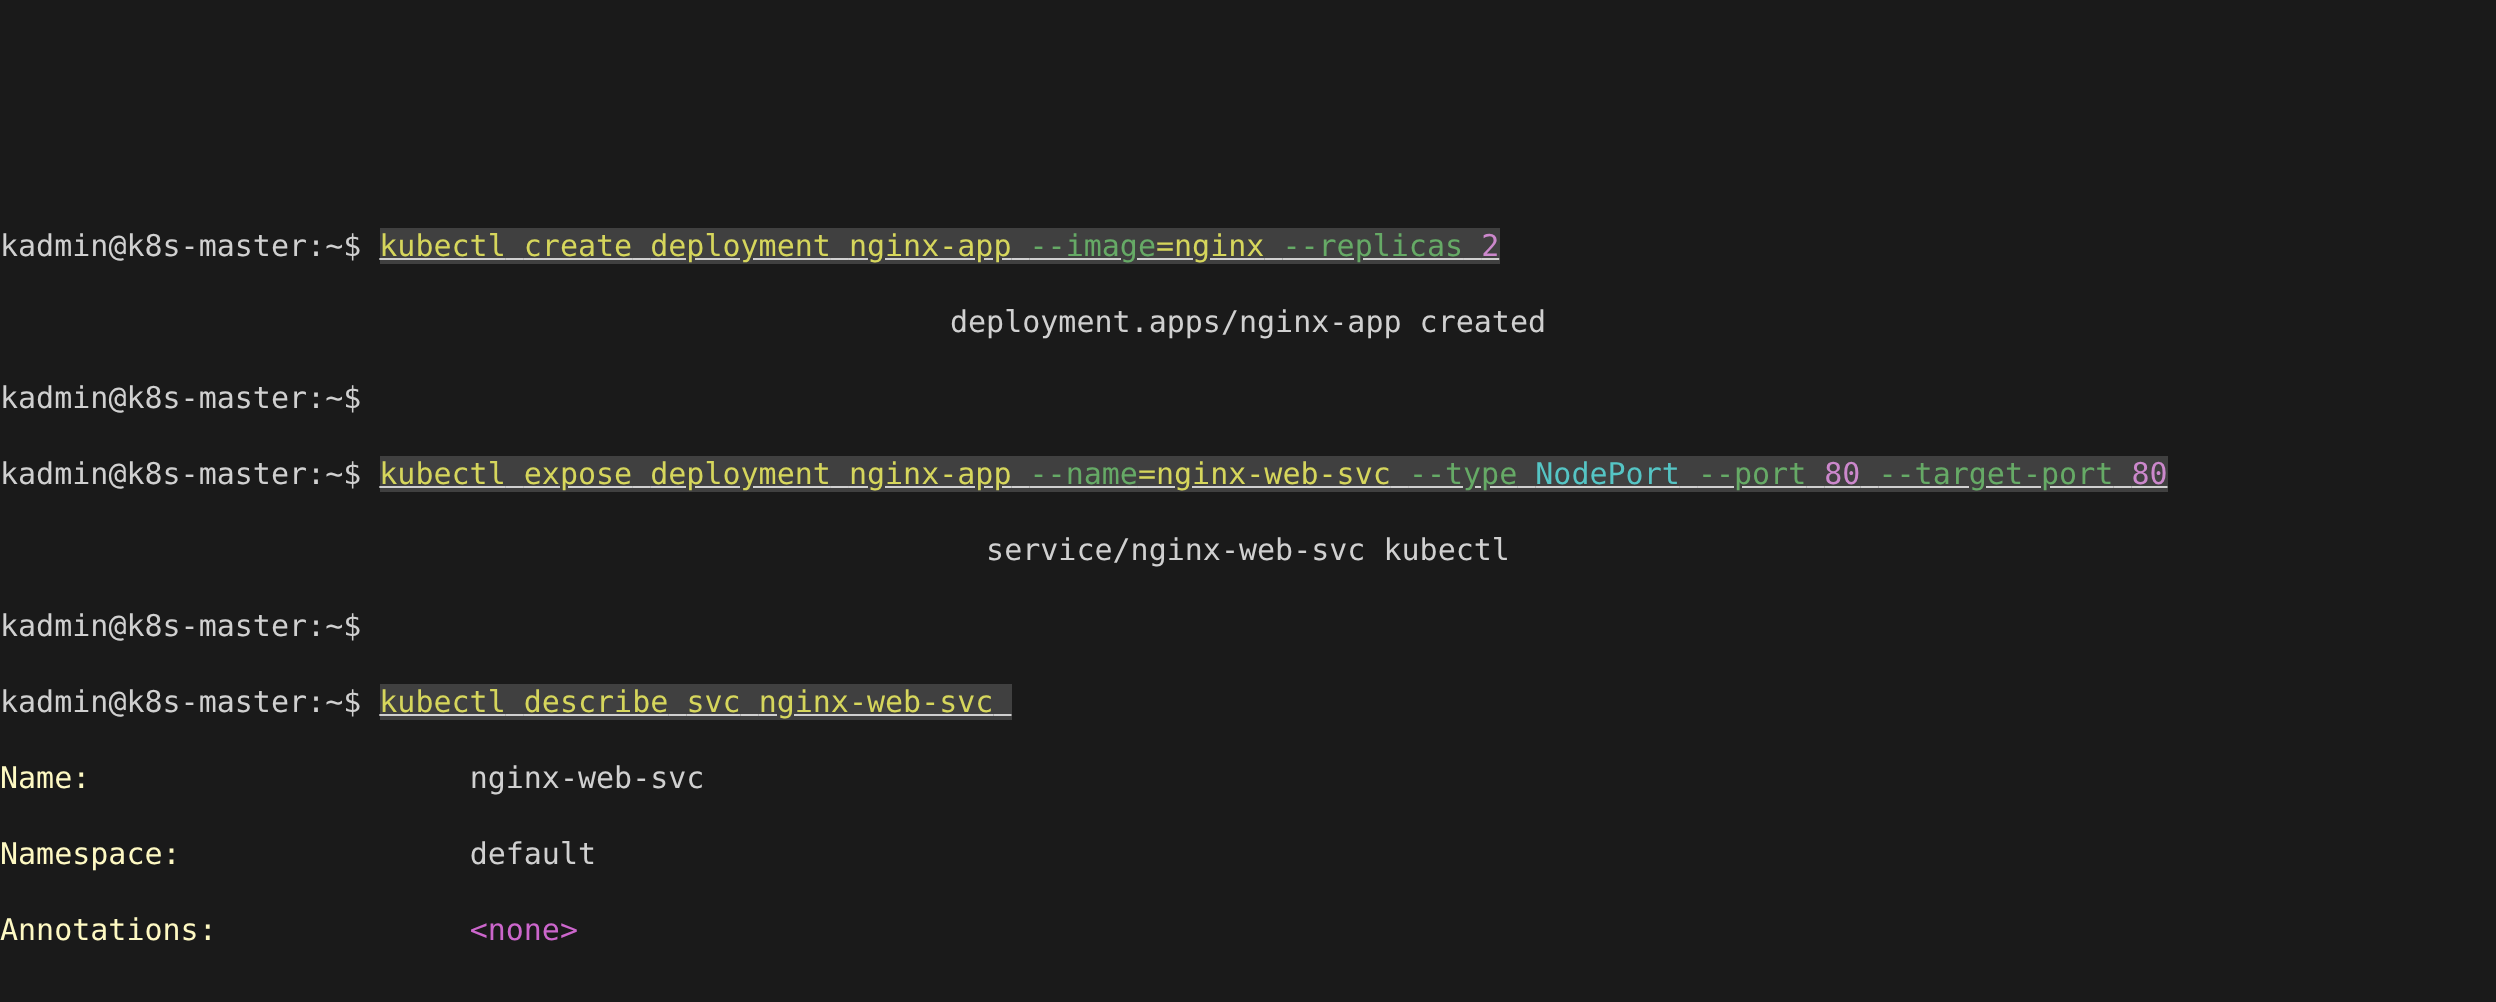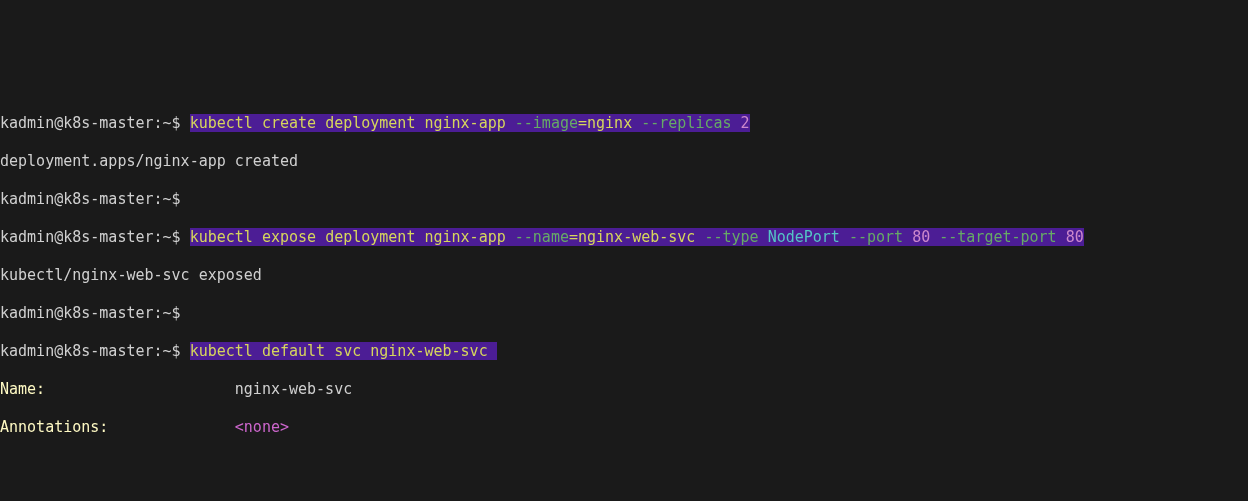--- a/index.html
+++ b/index.html
@@ -19,44 +19,46 @@
     padding: 0;
   }
   .line { display: block; }
   .user { color: #d0d0d0; }
   .at   { color: #d0d0d0; }
   .host { color: #d0d0d0; }
   .colon{ color: #d0d0d0; }
   .path { color: #d0d0d0; }
   .dlr  { color: #d0d0d0; }
   .cmd-hl {
-    background: #4c1d95;
+    background: #404040;
+    text-decoration: underline;
   }
   .cmd    { color: #d6d65c; }        
   .flag   { color: #66aa66; }        
   .ident  { color: #55c5c5; }        
   .num    { color: #cc88cc; }
-  .out    { color: #d0d0d0; }
+  .out    { color: #d0d0d0; text-align: center; }
   .mag    { color: #cc66cc; }
   .fieldkey { color: #fef9c3; }
 </style>
 </head>
 <body>
 
 
 
 <div class="term">
 <span class="line"><span class="user">kadmin</span><span class="at">@</span><span class="host">k8s-master</span><span class="colon">:</span><span class="path">~</span><span class="dlr">$</span> <span class="cmd-hl"><span class="cmd">kubectl</span> <span class="cmd">create</span> <span class="cmd">deployment</span> <span class="cmd">nginx-app</span> <span class="flag">--image</span><span class="cmd">=nginx</span> <span class="flag">--replicas</span> <span class="num">2</span></span></span>
 <span class="line out">deployment.apps/nginx-app created</span>
 <span class="line"><span>kadmin</span><span>@</span><span>k8s-master</span><span>:</span><span>~</span><span>$</span></span>
 <span class="line"><span>kadmin</span><span>@</span><span>k8s-master</span><span>:</span><span>~</span><span>$</span> <span class="cmd-hl"><span class="cmd">kubectl</span> <span class="cmd">expose</span> <span class="cmd">deployment</span> <span class="cmd">nginx-app</span> <span class="flag">--name</span><span class="cmd">=nginx-web-svc</span> <span class="flag">--type</span> <span class="ident">NodePort</span> <span class="flag">--port</span> <span class="num">80</span> <span class="flag">--target-port</span> <span class="num">80</span></span></span>
-<span class="line out">kubectl/nginx-web-svc exposed</span>
+<span class="line out">service/nginx-web-svc kubectl</span>
 <span class="line"><span>kadmin</span><span>@</span><span>k8s-master</span><span>:</span><span>~</span><span>$</span></span>
-<span class="line"><span>kadmin</span><span>@</span><span>k8s-master</span><span>:</span><span>~</span><span>$</span> <span class="cmd-hl"><span class="cmd">kubectl</span> <span class="cmd">default</span> <span class="cmd">svc</span> <span class="cmd">nginx-web-svc</span> </span></span>
+<span class="line"><span>kadmin</span><span>@</span><span>k8s-master</span><span>:</span><span>~</span><span>$</span> <span class="cmd-hl"><span class="cmd">kubectl</span> <span class="cmd">describe</span> <span class="cmd">svc</span> <span class="cmd">nginx-web-svc</span> </span></span>
 <span class="line"><span class="fieldkey">Name:                     </span><span class="out">nginx-web-svc</span></span>
+<span class="line"><span class="fieldkey">Namespace:                </span><span class="out">default</span></span>
 <span class="line"><span class="fieldkey">Annotations:              </span><span class="mag">&lt;none&gt;</span></span>
 
 
 
 
 
 
 
 
 

